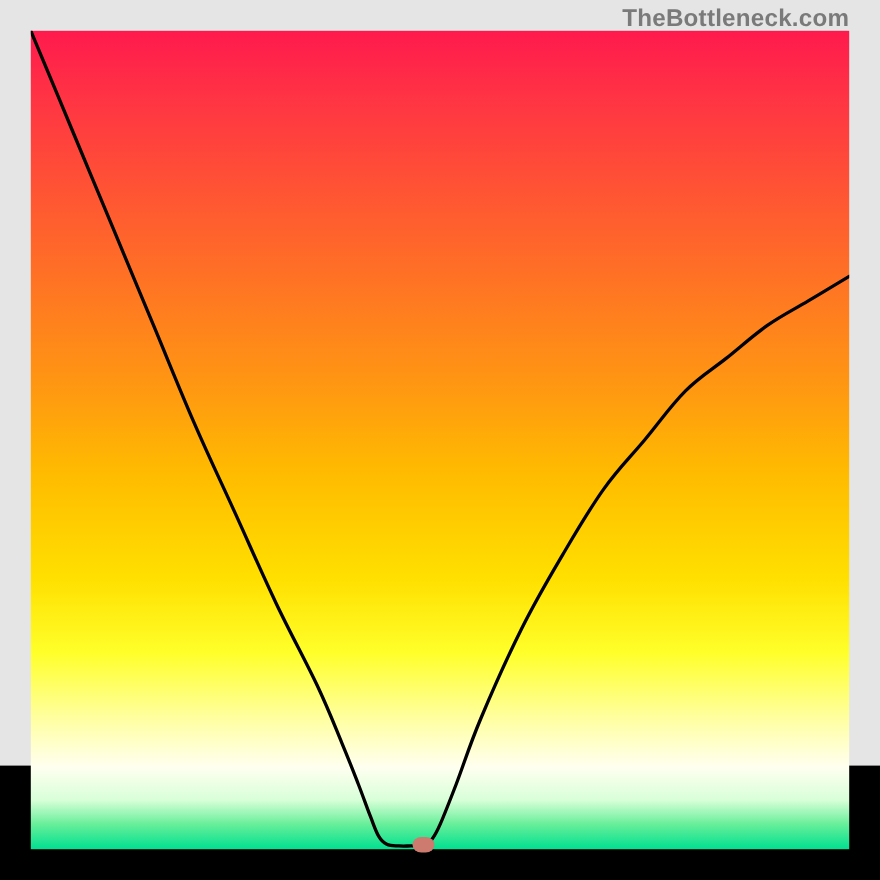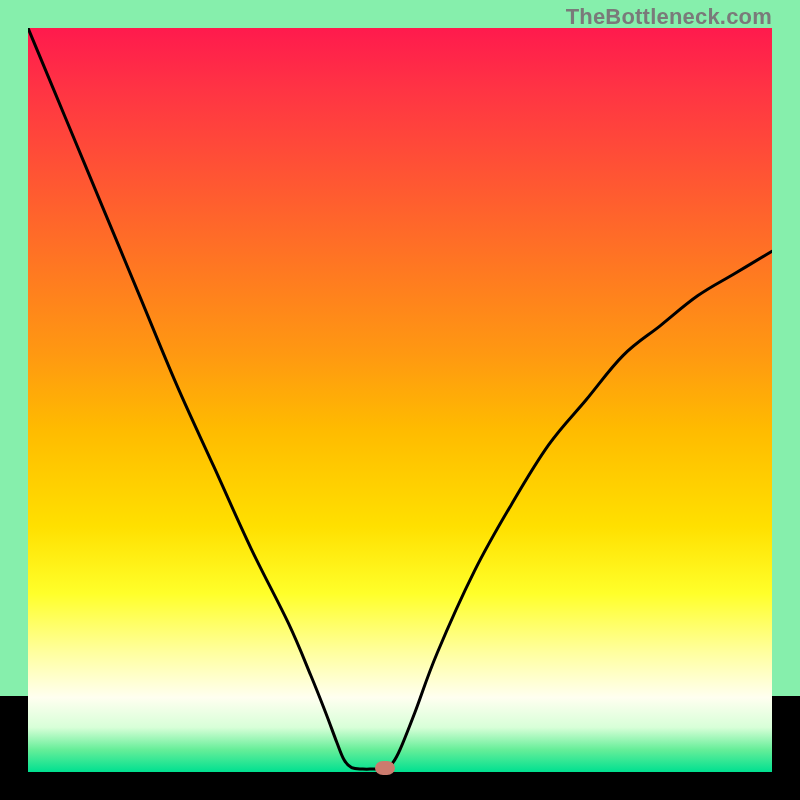--- a/index.html
+++ b/index.html
@@ -7,21 +7,21 @@
     padding: 0;
     width: 800px;
     height: 800px;
     background: #000000;
     overflow: hidden;
   }
   #container {
     position: relative;
     width: 800px;
     height: 696px;
-    background: #86efac;
+    background: #e5e5e5;
   }
   #plot-area {
     position: absolute;
     left: 28px;
     top: 28px;
     width: 744px;
     height: 744px;
     background: linear-gradient(to bottom,
       #ff1a4d 0%,
       #ff3344 8%,

